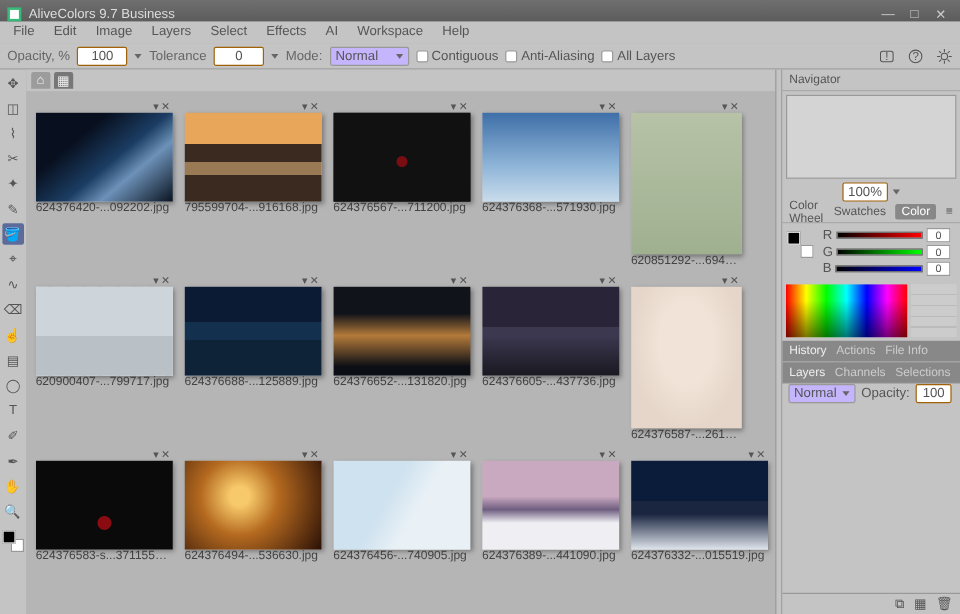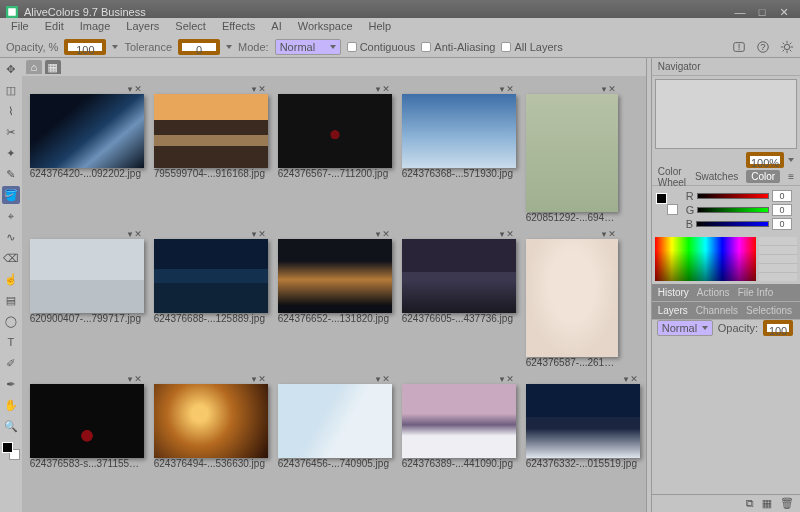--- a/index.html
+++ b/index.html
@@ -4,21 +4,21 @@
 <style>
   *{box-sizing:border-box;margin:0;padding:0;font-family:"Segoe UI",Arial,sans-serif;font-size:11px;color:#555;user-select:none}
   body{width:800px;height:512px;overflow:hidden;background:#b5b5b5}
   .titlebar{height:18px;background:linear-gradient(#6f6f6f,#5c5c5c);display:flex;align-items:flex-end;padding:0 6px;color:#ddd}
   .titlebar .spacer{flex:1}
   .winbtn{width:20px;height:12px;margin-left:2px;display:flex;align-items:center;justify-content:center;color:#ccc}
   .menubar{height:18px;background:#c4c4c4;display:flex;align-items:flex-start;padding:0 4px;gap:2px}
   .menubar span{padding:2px 7px}
   .optbar{height:22px;background:#c4c4c4;display:flex;align-items:center;padding:0 6px;gap:6px;border-bottom:1px solid #999}
   .optbar .lbl{color:#666}
-  .numbox{width:42px;height:16px;background:#fff;border:4px solid #a16207;border-radius:2px;text-align:center;line-height:14px}
+  .numbox{width:42px;height:16px;background:#fff;border:1px solid #a16207;border-radius:2px;text-align:center;line-height:14px}
   .combo{width:66px;height:16px;background:#c4b5fd;border:1px solid #999;border-radius:2px;display:flex;align-items:center;justify-content:space-between;padding:0 4px}
   .chk{display:flex;align-items:center;gap:3px;color:#888}
   .chk i{width:10px;height:10px;border:1px solid #999;background:#fff;border-radius:2px}
   .optbar .right{margin-left:auto;display:flex;gap:10px}
   .righticon{width:14px;height:14px;color:#666}
   .body{display:flex;height:454px}
   .toolcol{width:22px;background:#c4c4c4;display:flex;flex-direction:column;align-items:center;padding-top:2px;gap:3px}
   .tool{width:18px;height:18px;display:flex;align-items:center;justify-content:center;border-radius:2px;color:#555}
   .tool.sel{background:#5d6b9b;color:#fff}
   .swatches{width:18px;height:18px;position:relative;margin-top:4px}
@@ -37,21 +37,21 @@
   .thumb.sm{width:92px;height:118px}
   .cap{font-size:10px;color:#444;margin-top:0;white-space:nowrap;overflow:hidden;text-overflow:ellipsis;text-align:left}
   .cell.sm .cap{width:92px}
   .divider{width:6px;background:#c4c4c4;border-left:1px solid #999;border-right:1px solid #999}
   .panels{width:150px;background:#c4c4c4;display:flex;flex-direction:column}
   .phead{height:18px;display:flex;align-items:center;padding:0 6px;border-bottom:1px solid #aaa;gap:8px}
   .phead.dark{background:#888;color:#eee}
   .phead span{font-size:10px}
   .phead .on{background:#888;color:#fff;padding:1px 5px;border-radius:2px}
   .navbox{height:70px;margin:3px;border:1px solid #999;background:#d4d4d4}
-  .zoomrow{height:16px;display:flex;align-items:center;justify-content:flex-end;padding:0 6px;gap:4px}
+  .zoomrow{height:16px;display:flex;align-items:center;justify-content:center;padding:0 6px;gap:4px}
   .rgbrow{height:14px;display:flex;align-items:center;padding:0 4px;gap:3px}
   .rgbrow .bar{flex:1;height:6px;border:1px solid #666}
   .rgbrow .val{width:20px;height:12px;background:#fff;border:1px solid #999;text-align:center;font-size:9px;line-height:10px}
   .huebox{height:44px;margin:3px;display:flex;gap:3px}
   .hue{flex:1;background:linear-gradient(90deg,red,#ff0,#0f0,#0ff,#00f,#f0f,red);position:relative}
   .hue::after{content:"";position:absolute;inset:0;background:linear-gradient(#fff0,#fff0 30%,#0008 100%)}
   .gridb{width:38px;background:repeating-linear-gradient(#ccc 0 8px,#bbb 8px 9px),repeating-linear-gradient(90deg,#ccc 0 8px,#bbb 8px 9px)}
   .lyr{height:16px;display:flex;align-items:center;padding:0 5px;gap:5px}
   .footer{height:18px;margin-top:auto;border-top:1px solid #999;display:flex;align-items:center;justify-content:flex-end;padding:0 6px;gap:8px;color:#888}
   svg{width:12px;height:12px}

